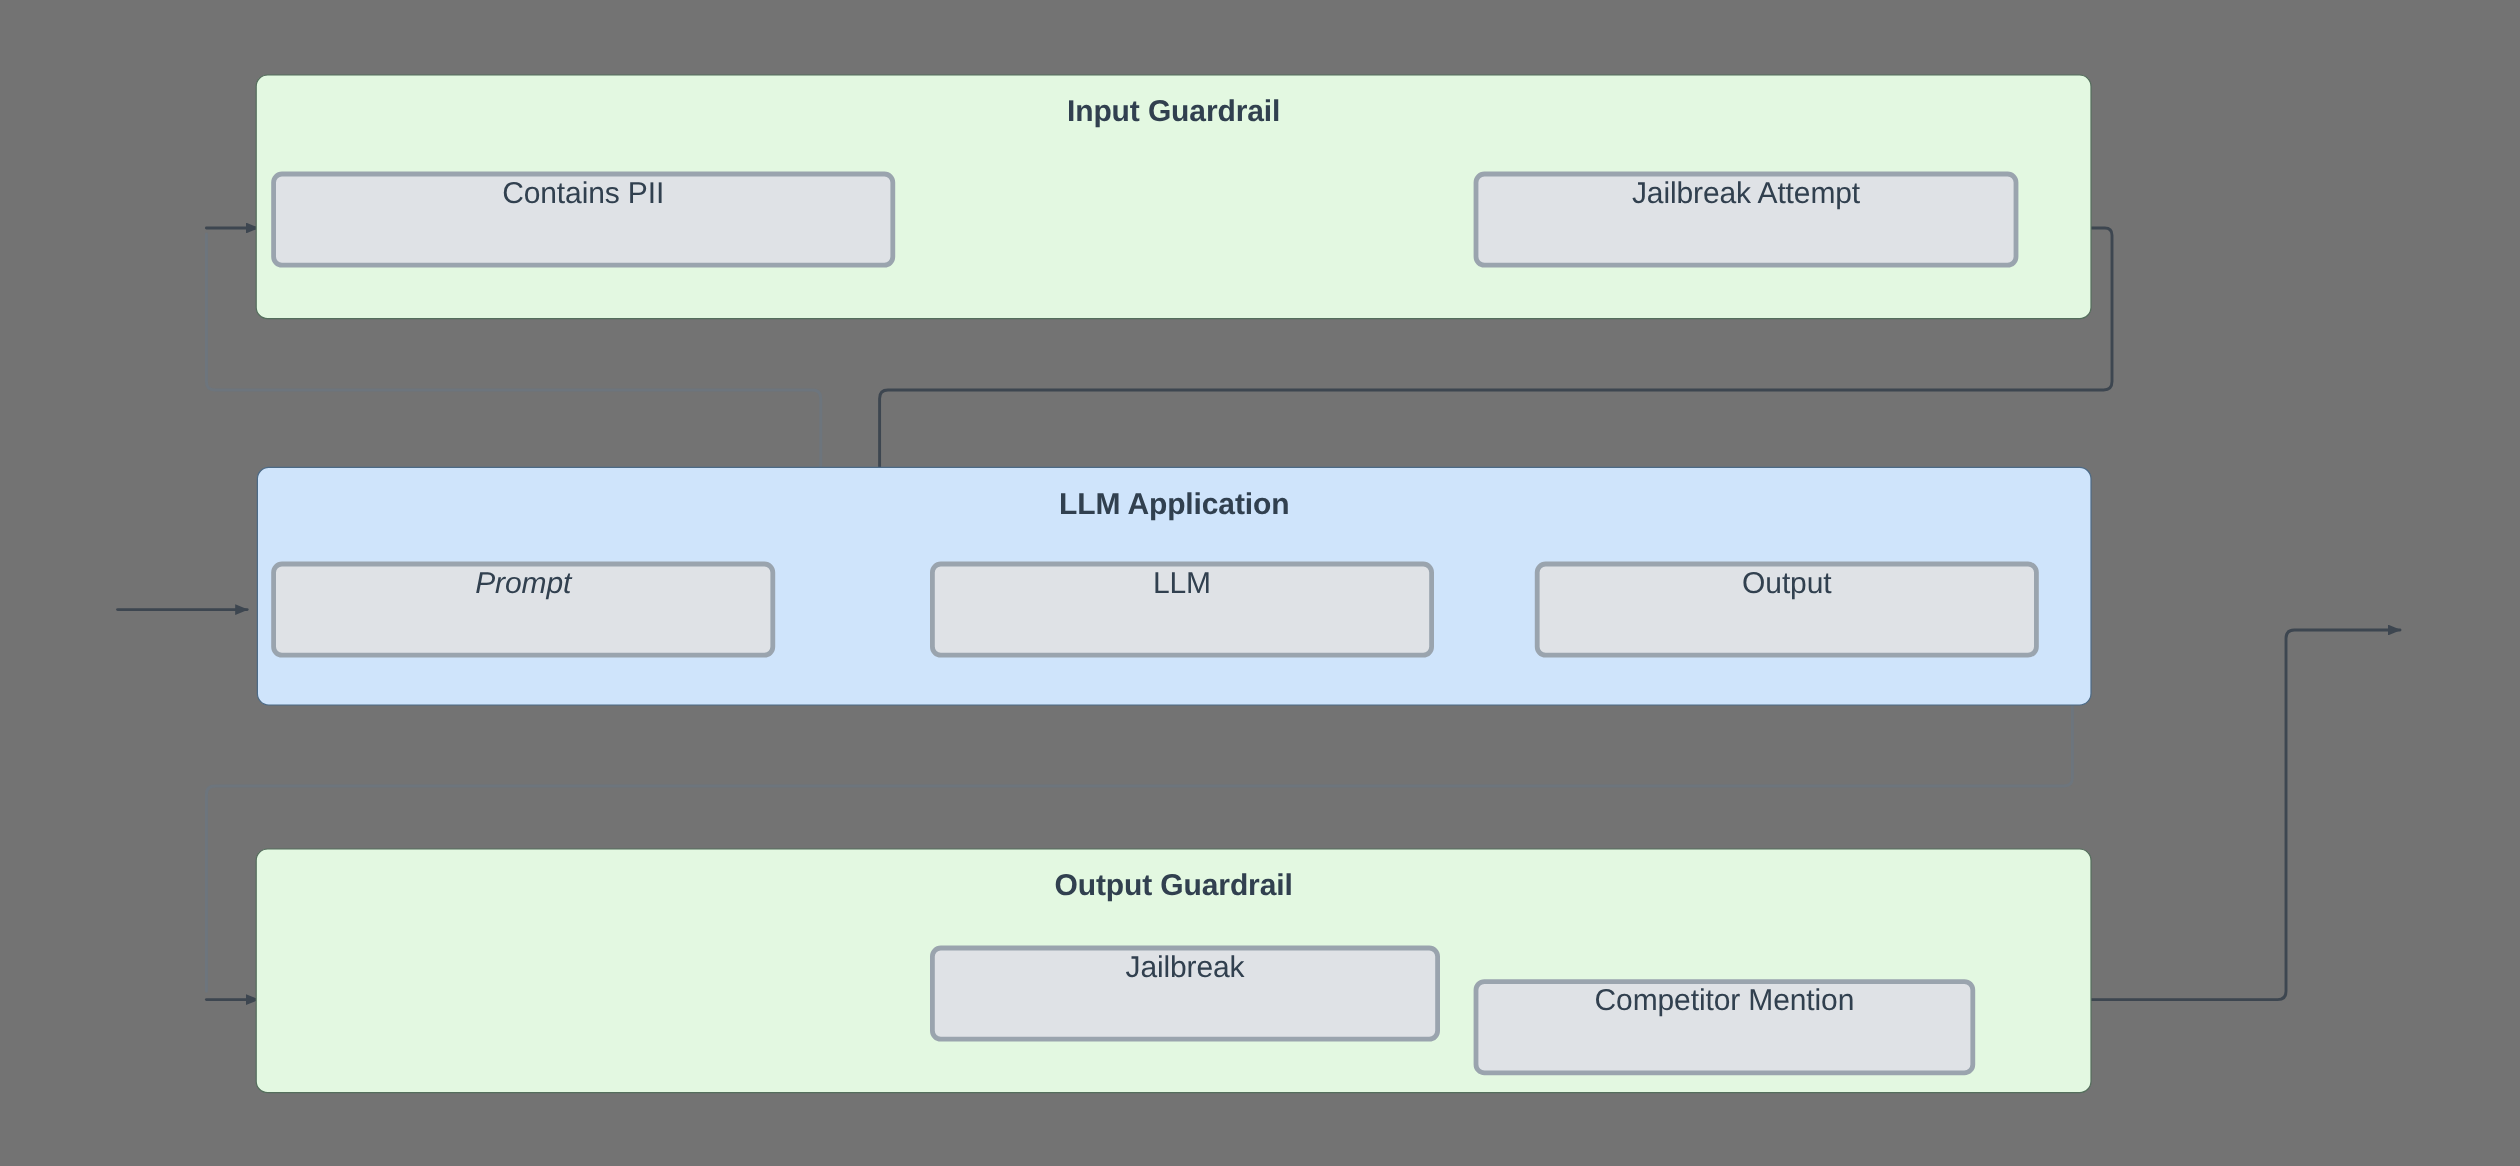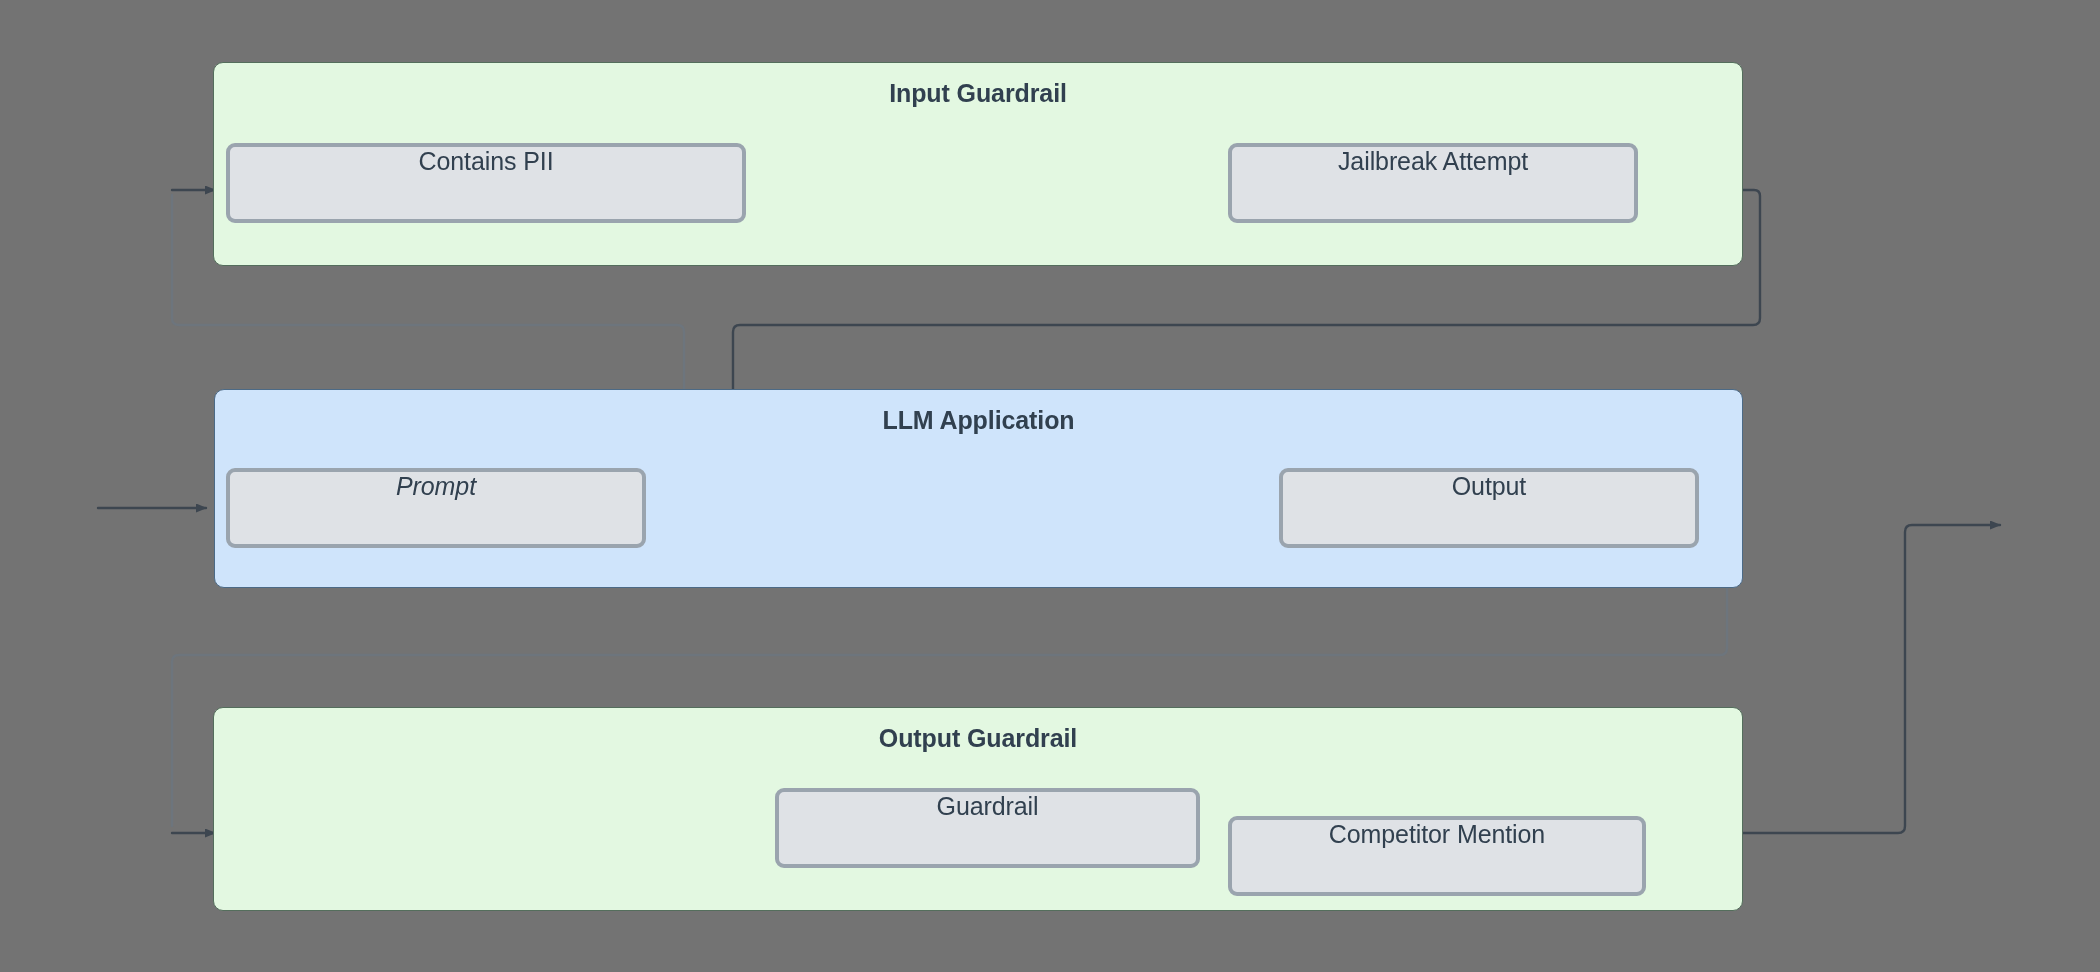--- a/index.html
+++ b/index.html
@@ -100,43 +100,46 @@
 
   <div class="group group-green" style="left:213px; top:62px; width:1530px; height:204px;">
     <div class="group-title">Input Guardrail</div>
   </div>
 
   <div class="node" style="left:226px; top:143px; width:520px; height:80px;">
     <span>Contains PII</span>
   </div>
 
 
-  <div class="node" style="left:1228px; top:143px; width:410px; height:80px;">
+  <div class="node" style="left:1228px; top:143px; width:454px; height:80px;">
     <span>Jailbreak Attempt</span>
   </div>
 
   <div class="group group-blue" style="left:214px; top:389px; width:1529px; height:199px;">
     <div class="group-title">LLM Application</div>
   </div>
 
   <div class="node" style="left:226px; top:468px; width:420px; height:80px;font-style:italic;">
     <span>Prompt</span>
   </div>
 
+  <div class="node" style="left:775px; top:468px; width:420px; height:80px;">
+    <span>LLM</span>
+  </div>
 
   <div class="node" style="left:1279px; top:468px; width:420px; height:80px;">
     <span>Output</span>
   </div>
 
   <div class="group group-green" style="left:213px; top:707px; width:1530px; height:204px;">
     <div class="group-title">Output Guardrail</div>
   </div>
 
 
   <div class="node" style="left:775px; top:788px; width:425px; height:80px;">
-    <span>Guardrail</span>
+    <span>Jailbreak</span>
   </div>
 
   <div class="node" style="left:1228px; top:816px; width:418px; height:80px;">
     <span>Competitor Mention</span>
   </div>
 
 </div>
 
 </body></html>

